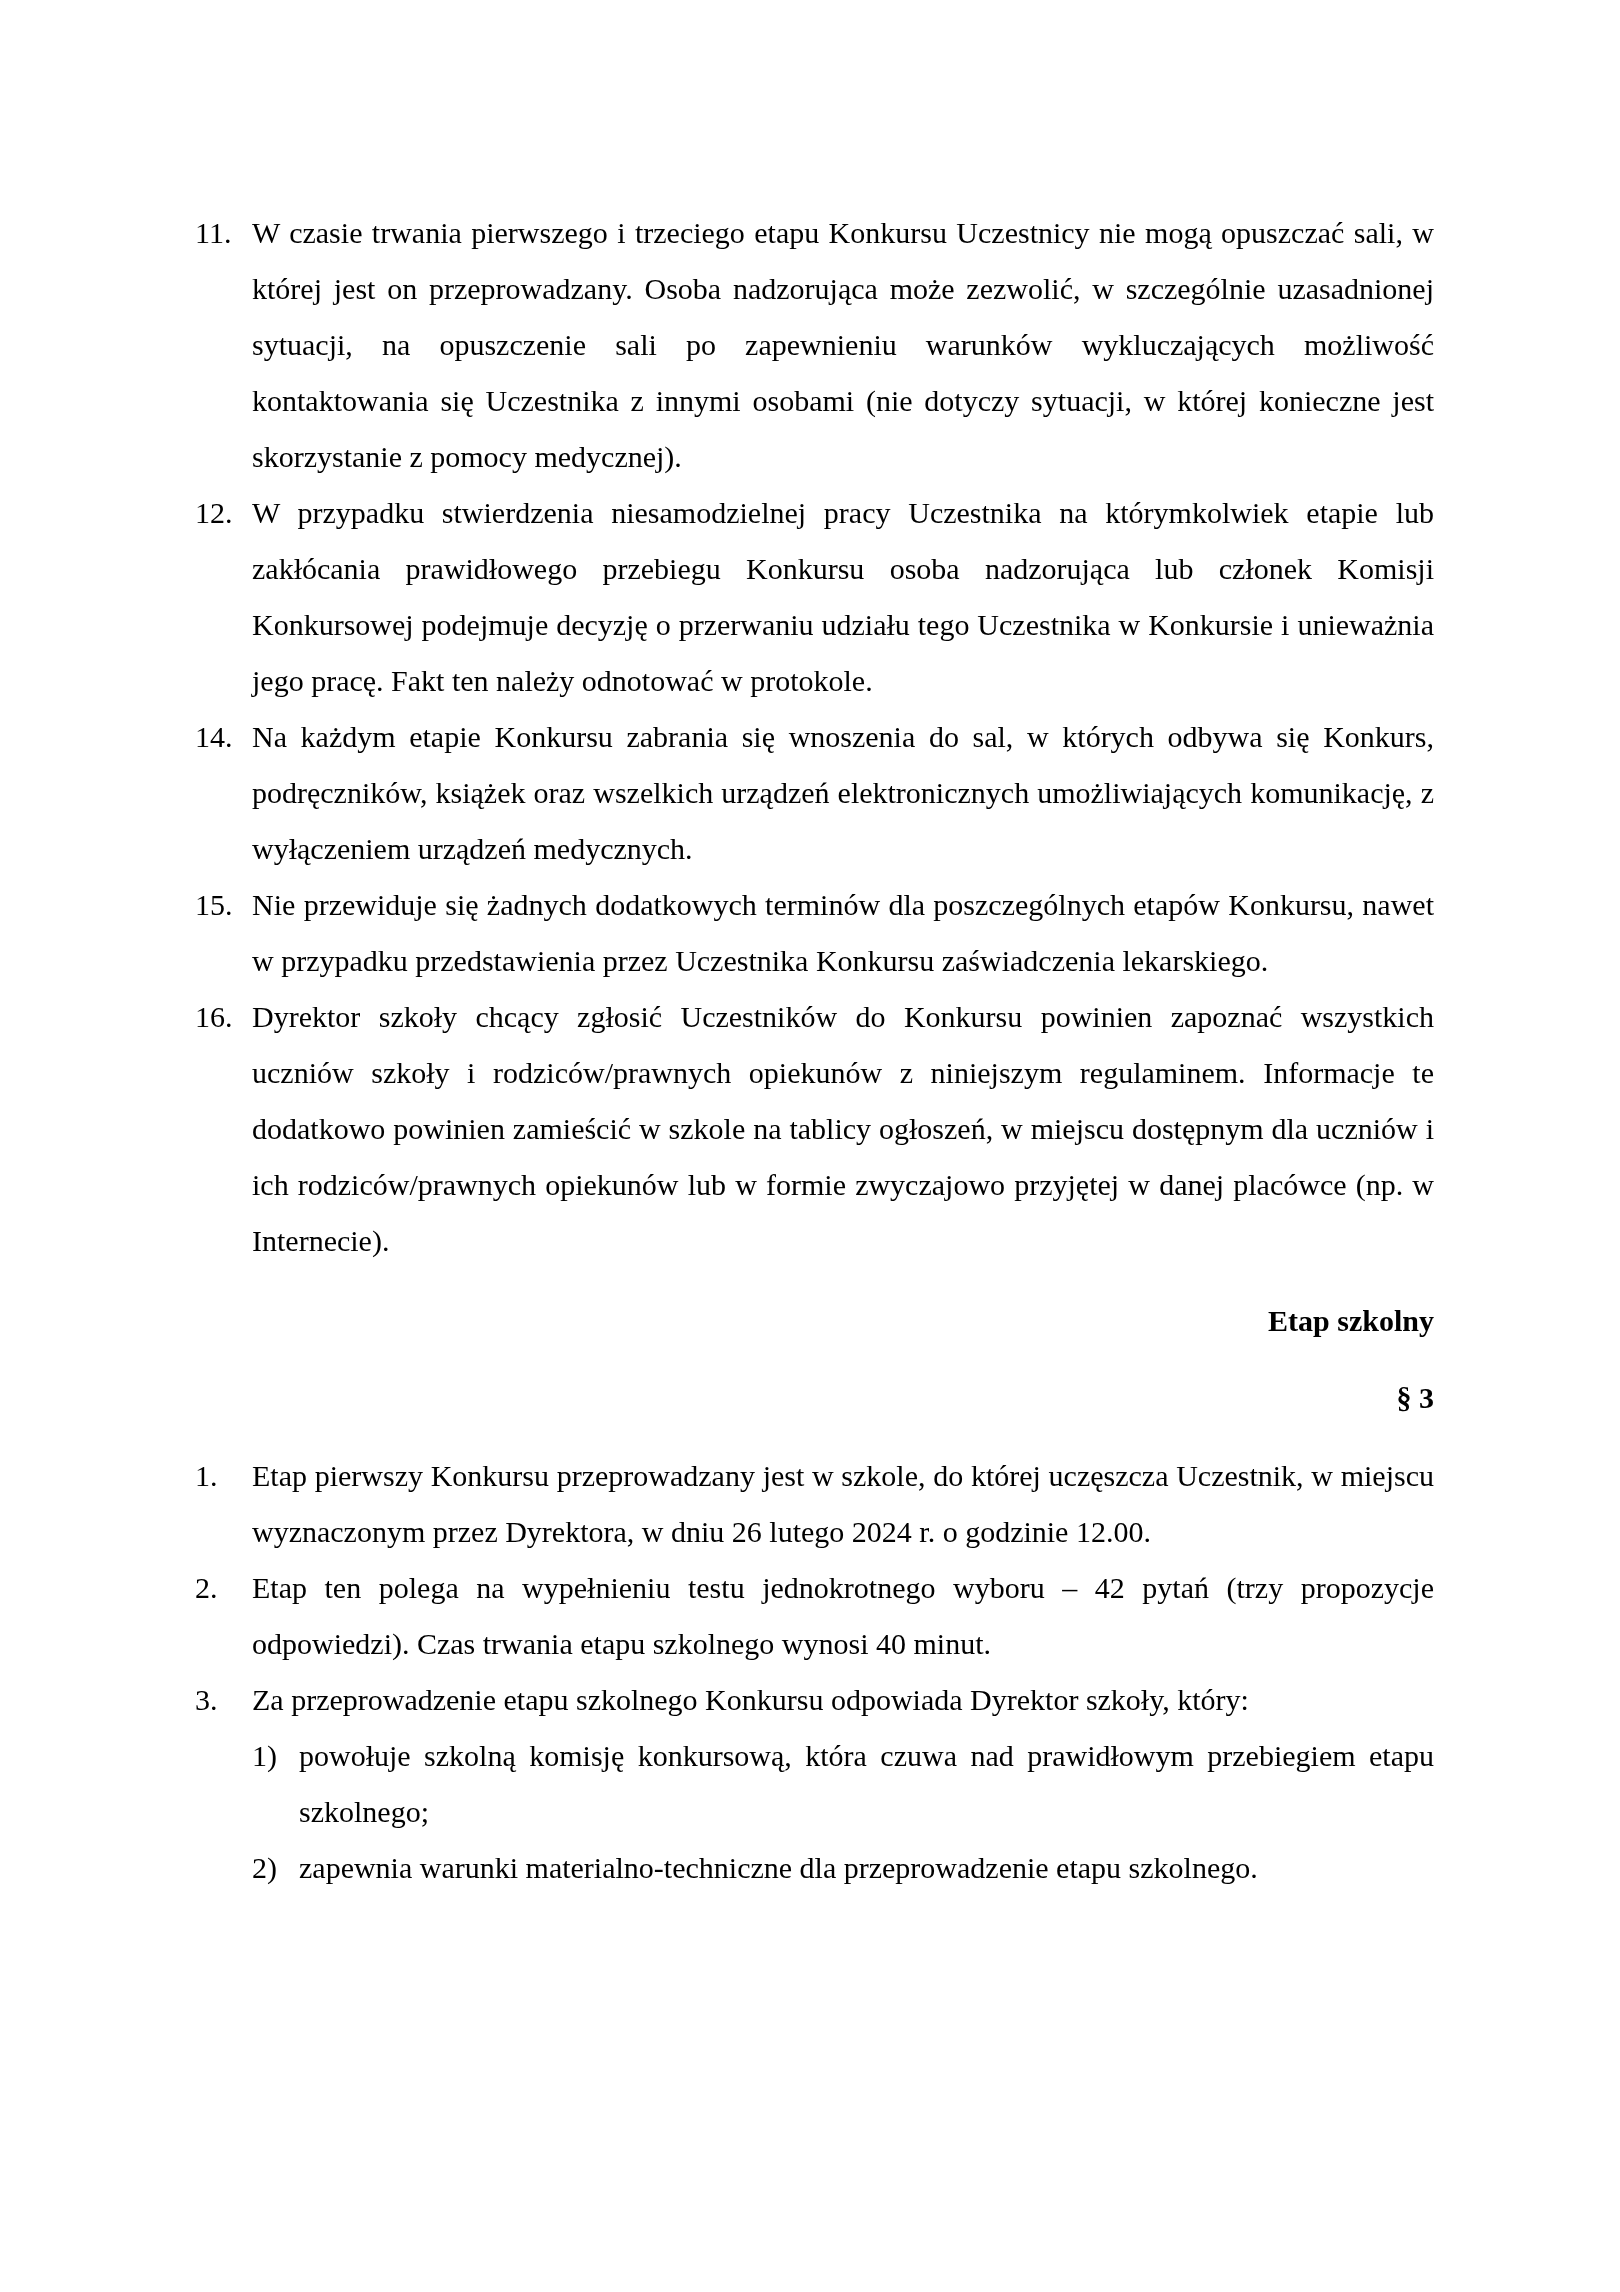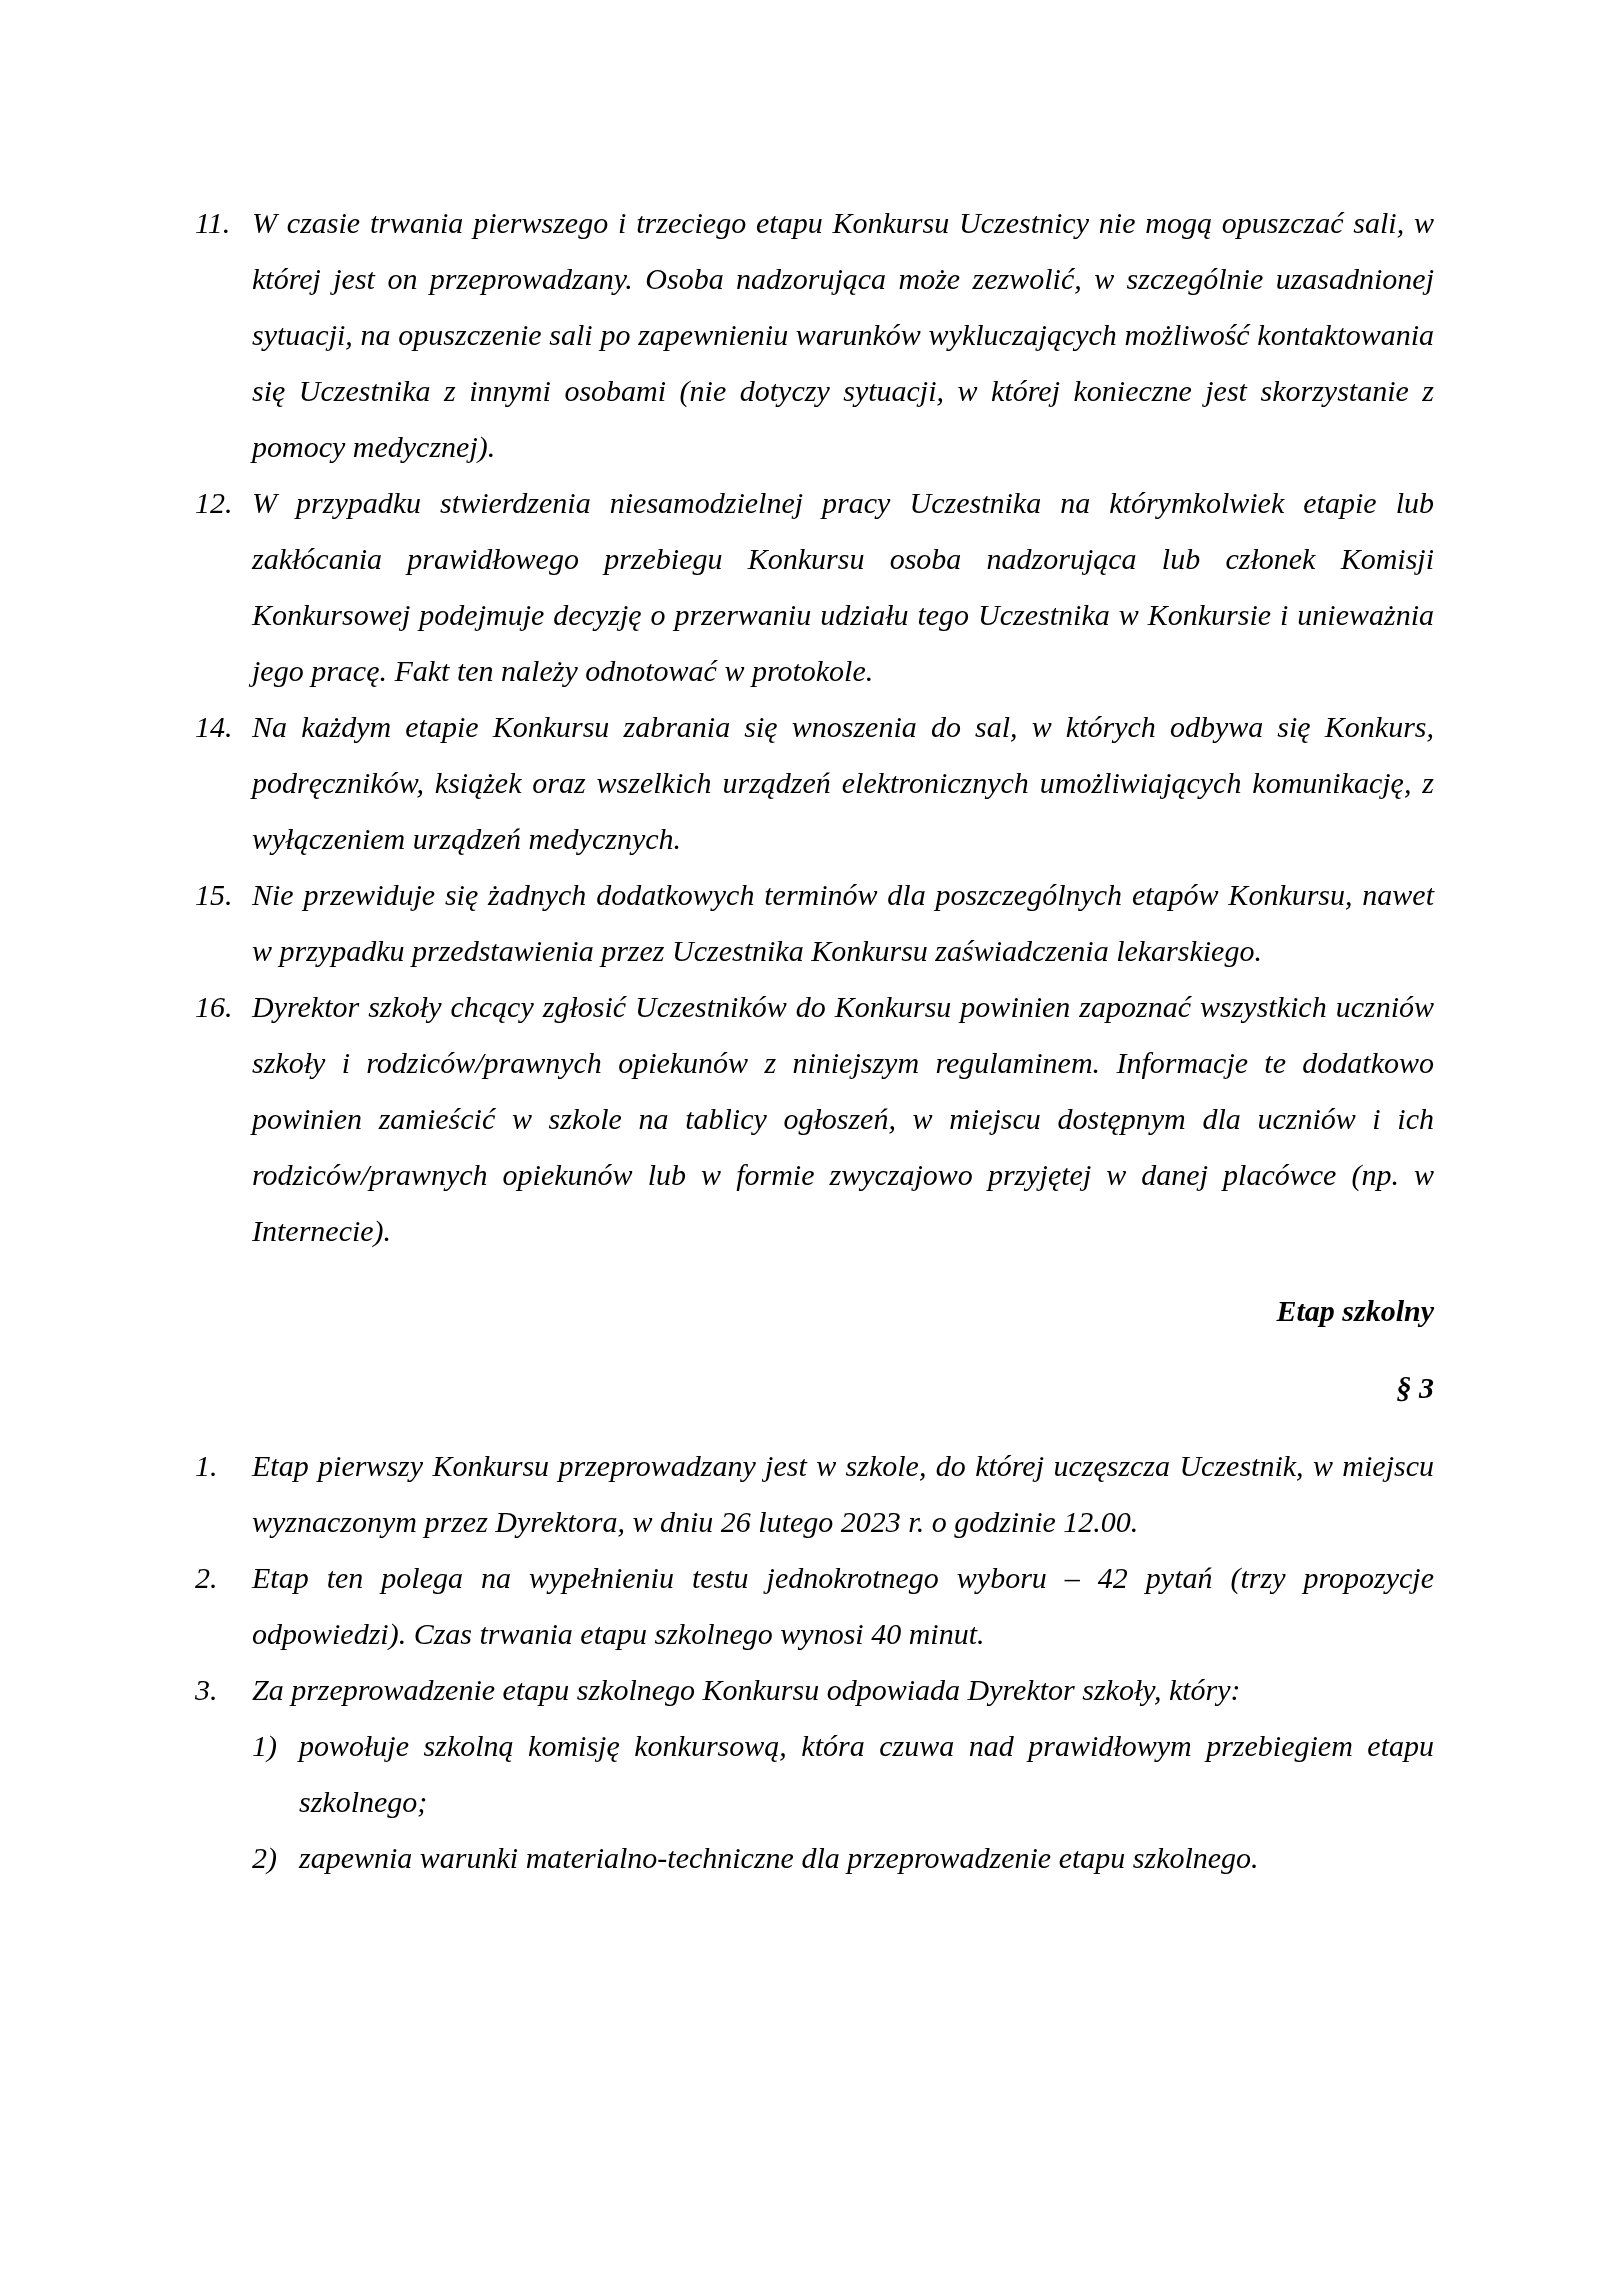--- a/index.html
+++ b/index.html
@@ -11,25 +11,24 @@
       width: 1620px;
       height: 2293px;
       position: relative;
       overflow: hidden;
       font-family: "Liberation Serif", "DejaVu Serif", serif;
       color: #000000;
     }
     .page {
       position: absolute;
       left: 0;
-      top: 6px;
+      top: 16px;
       width: 1620px;
       height: 2219px;
       background: #ffffff;
-      font-style: italic;
     }
     .content {
       position: absolute;
       left: 195px;
       top: 189px;
       width: 1239px;
       font-size: 30px;
       line-height: 56px;
     }
     .item {
@@ -97,21 +96,21 @@
     <div class="item">
       <span class="num">16.</span>
       <span>Dyrektor szkoły chcący zgłosić Uczestników do Konkursu powinien zapoznać wszystkich uczniów szkoły i rodziców/prawnych opiekunów z niniejszym regulaminem. Informacje te dodatkowo powinien zamieścić w szkole na tablicy ogłoszeń, w miejscu dostępnym dla uczniów i ich rodziców/prawnych opiekunów lub w formie zwyczajowo przyjętej w danej placówce (np. w Internecie).</span>
     </div>
 
     <div class="heading section">Etap szkolny</div>
     <div class="heading para">§ 3</div>
 
     <div class="item">
       <span class="num">1.</span>
-      <span>Etap pierwszy Konkursu przeprowadzany jest w szkole, do której uczęszcza Uczestnik, w miejscu wyznaczonym przez Dyrektora, w dniu 26 lutego 2023 r. o godzinie 12.00.</span>
+      <span>Etap pierwszy Konkursu przeprowadzany jest w szkole, do której uczęszcza Uczestnik, w miejscu wyznaczonym przez Dyrektora, w dniu 26 lutego 2024 r. o godzinie 12.00.</span>
     </div>
 
     <div class="item">
       <span class="num">2.</span>
       <span>Etap ten polega na wypełnieniu testu jednokrotnego wyboru – 42 pytań (trzy propozycje odpowiedzi). Czas trwania etapu szkolnego wynosi 40 minut.</span>
     </div>
 
     <div class="item">
       <span class="num">3.</span>
       <span>Za przeprowadzenie etapu szkolnego Konkursu odpowiada Dyrektor szkoły, który:</span>

